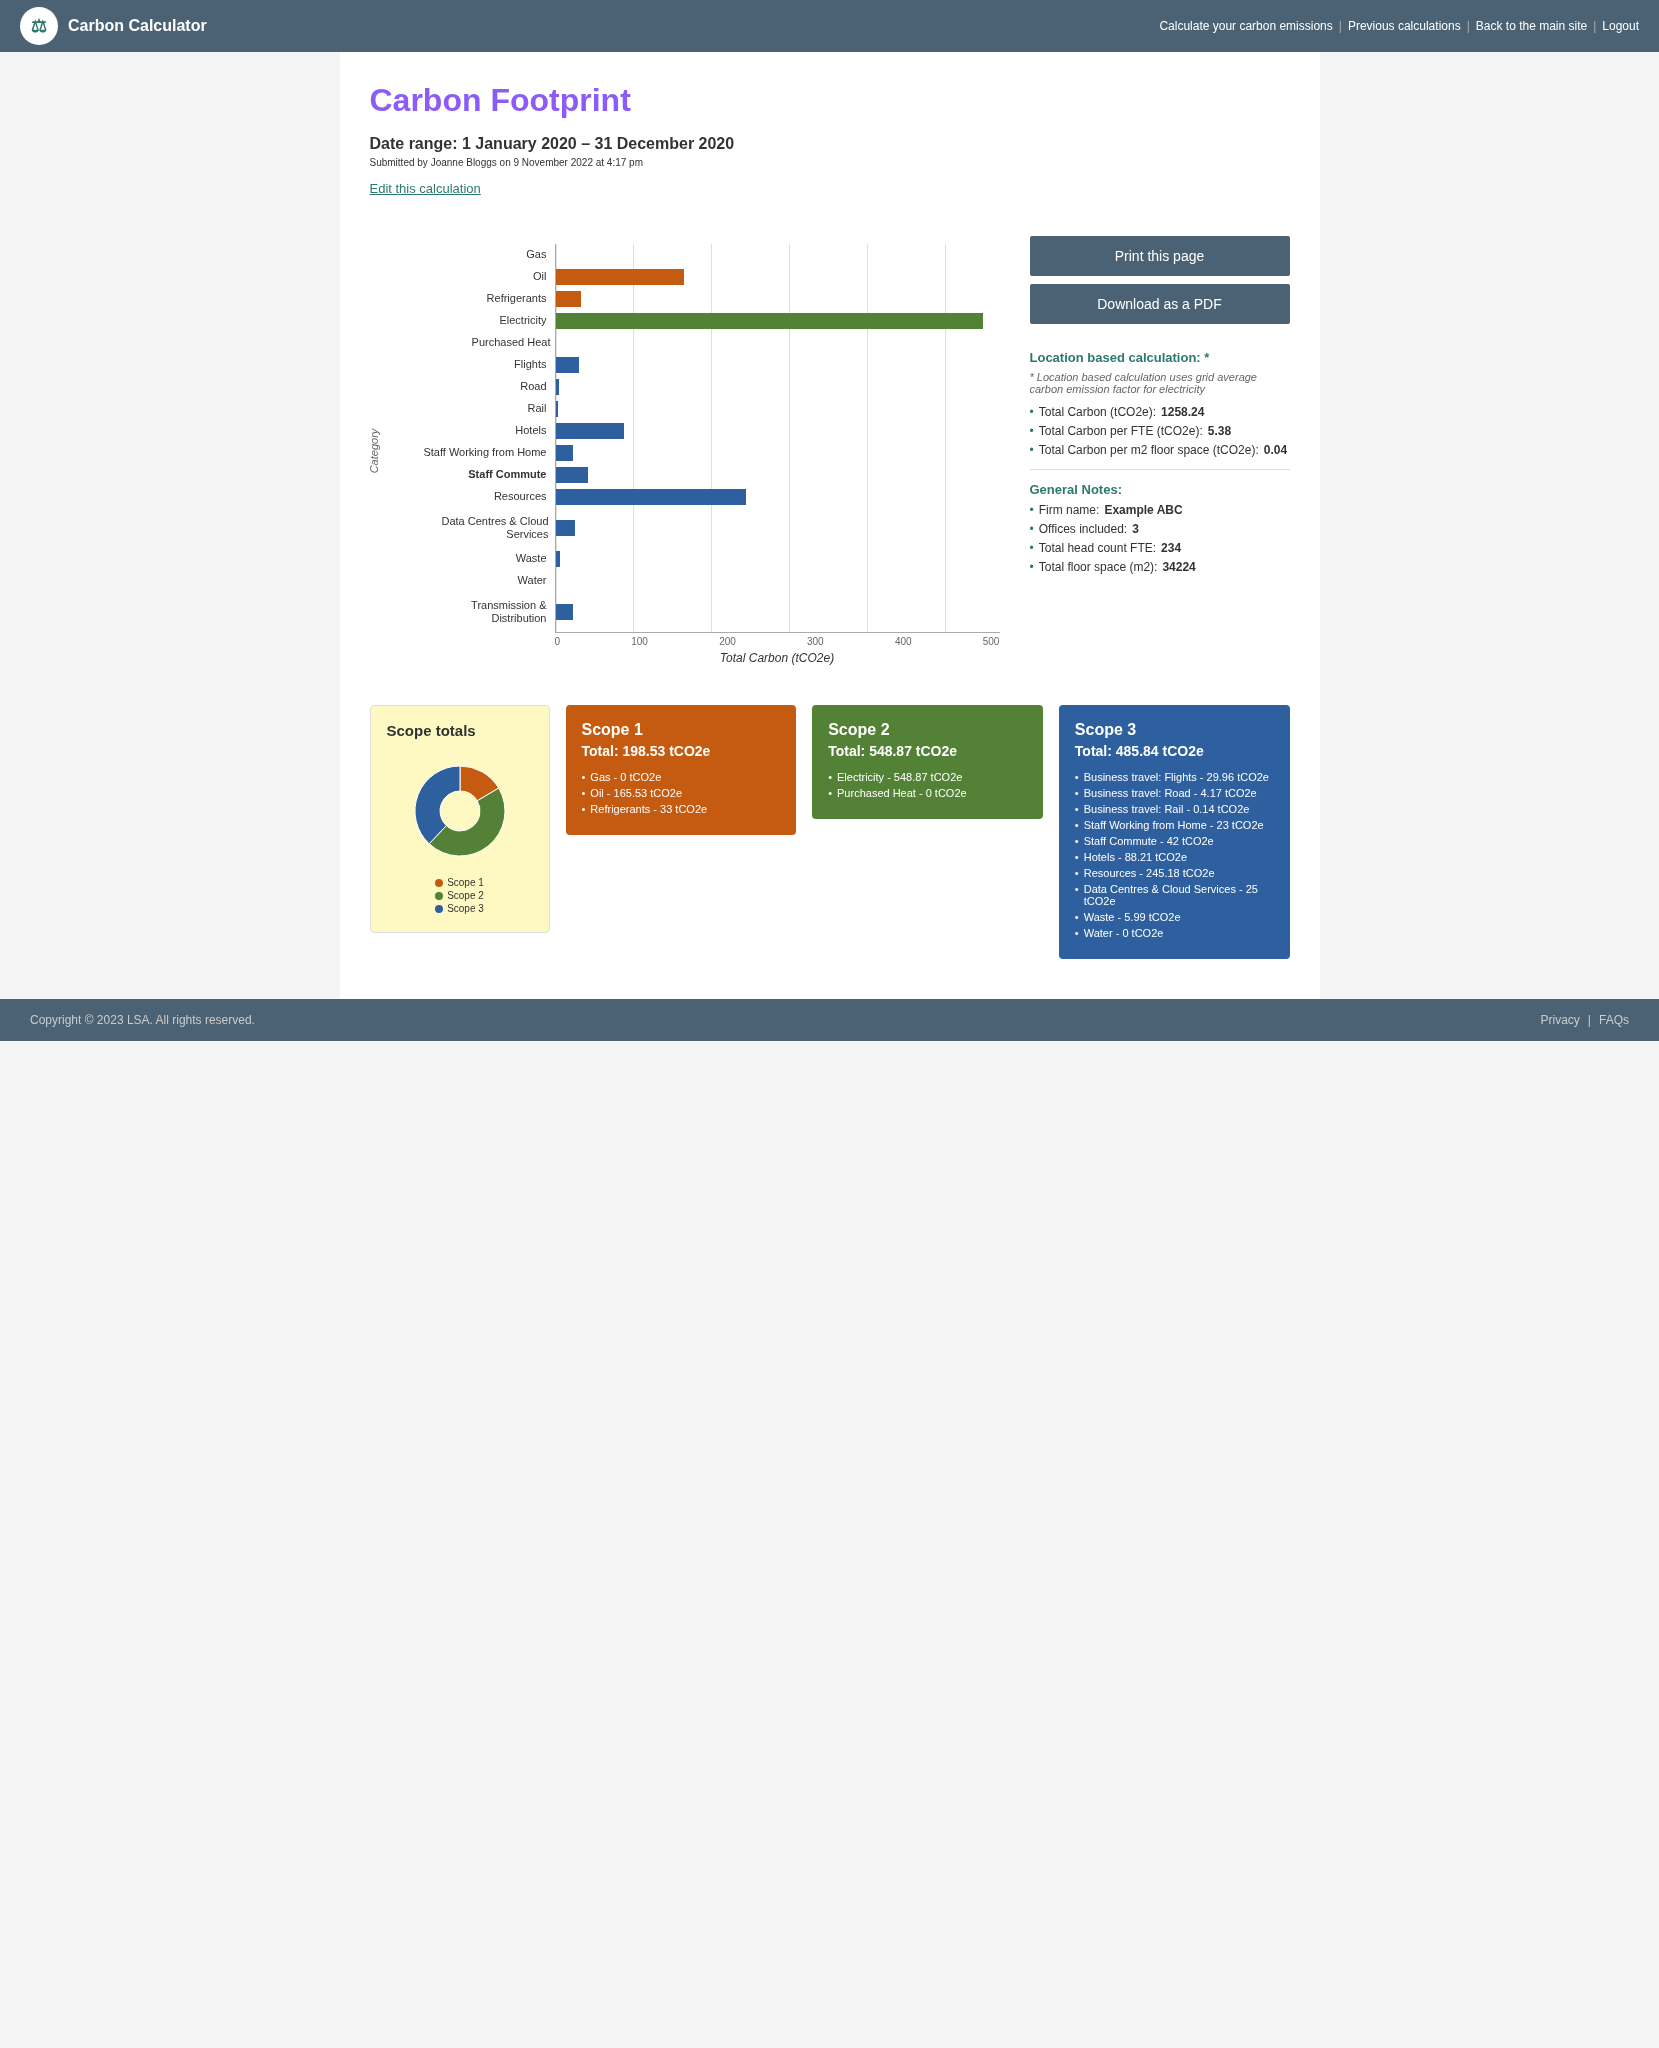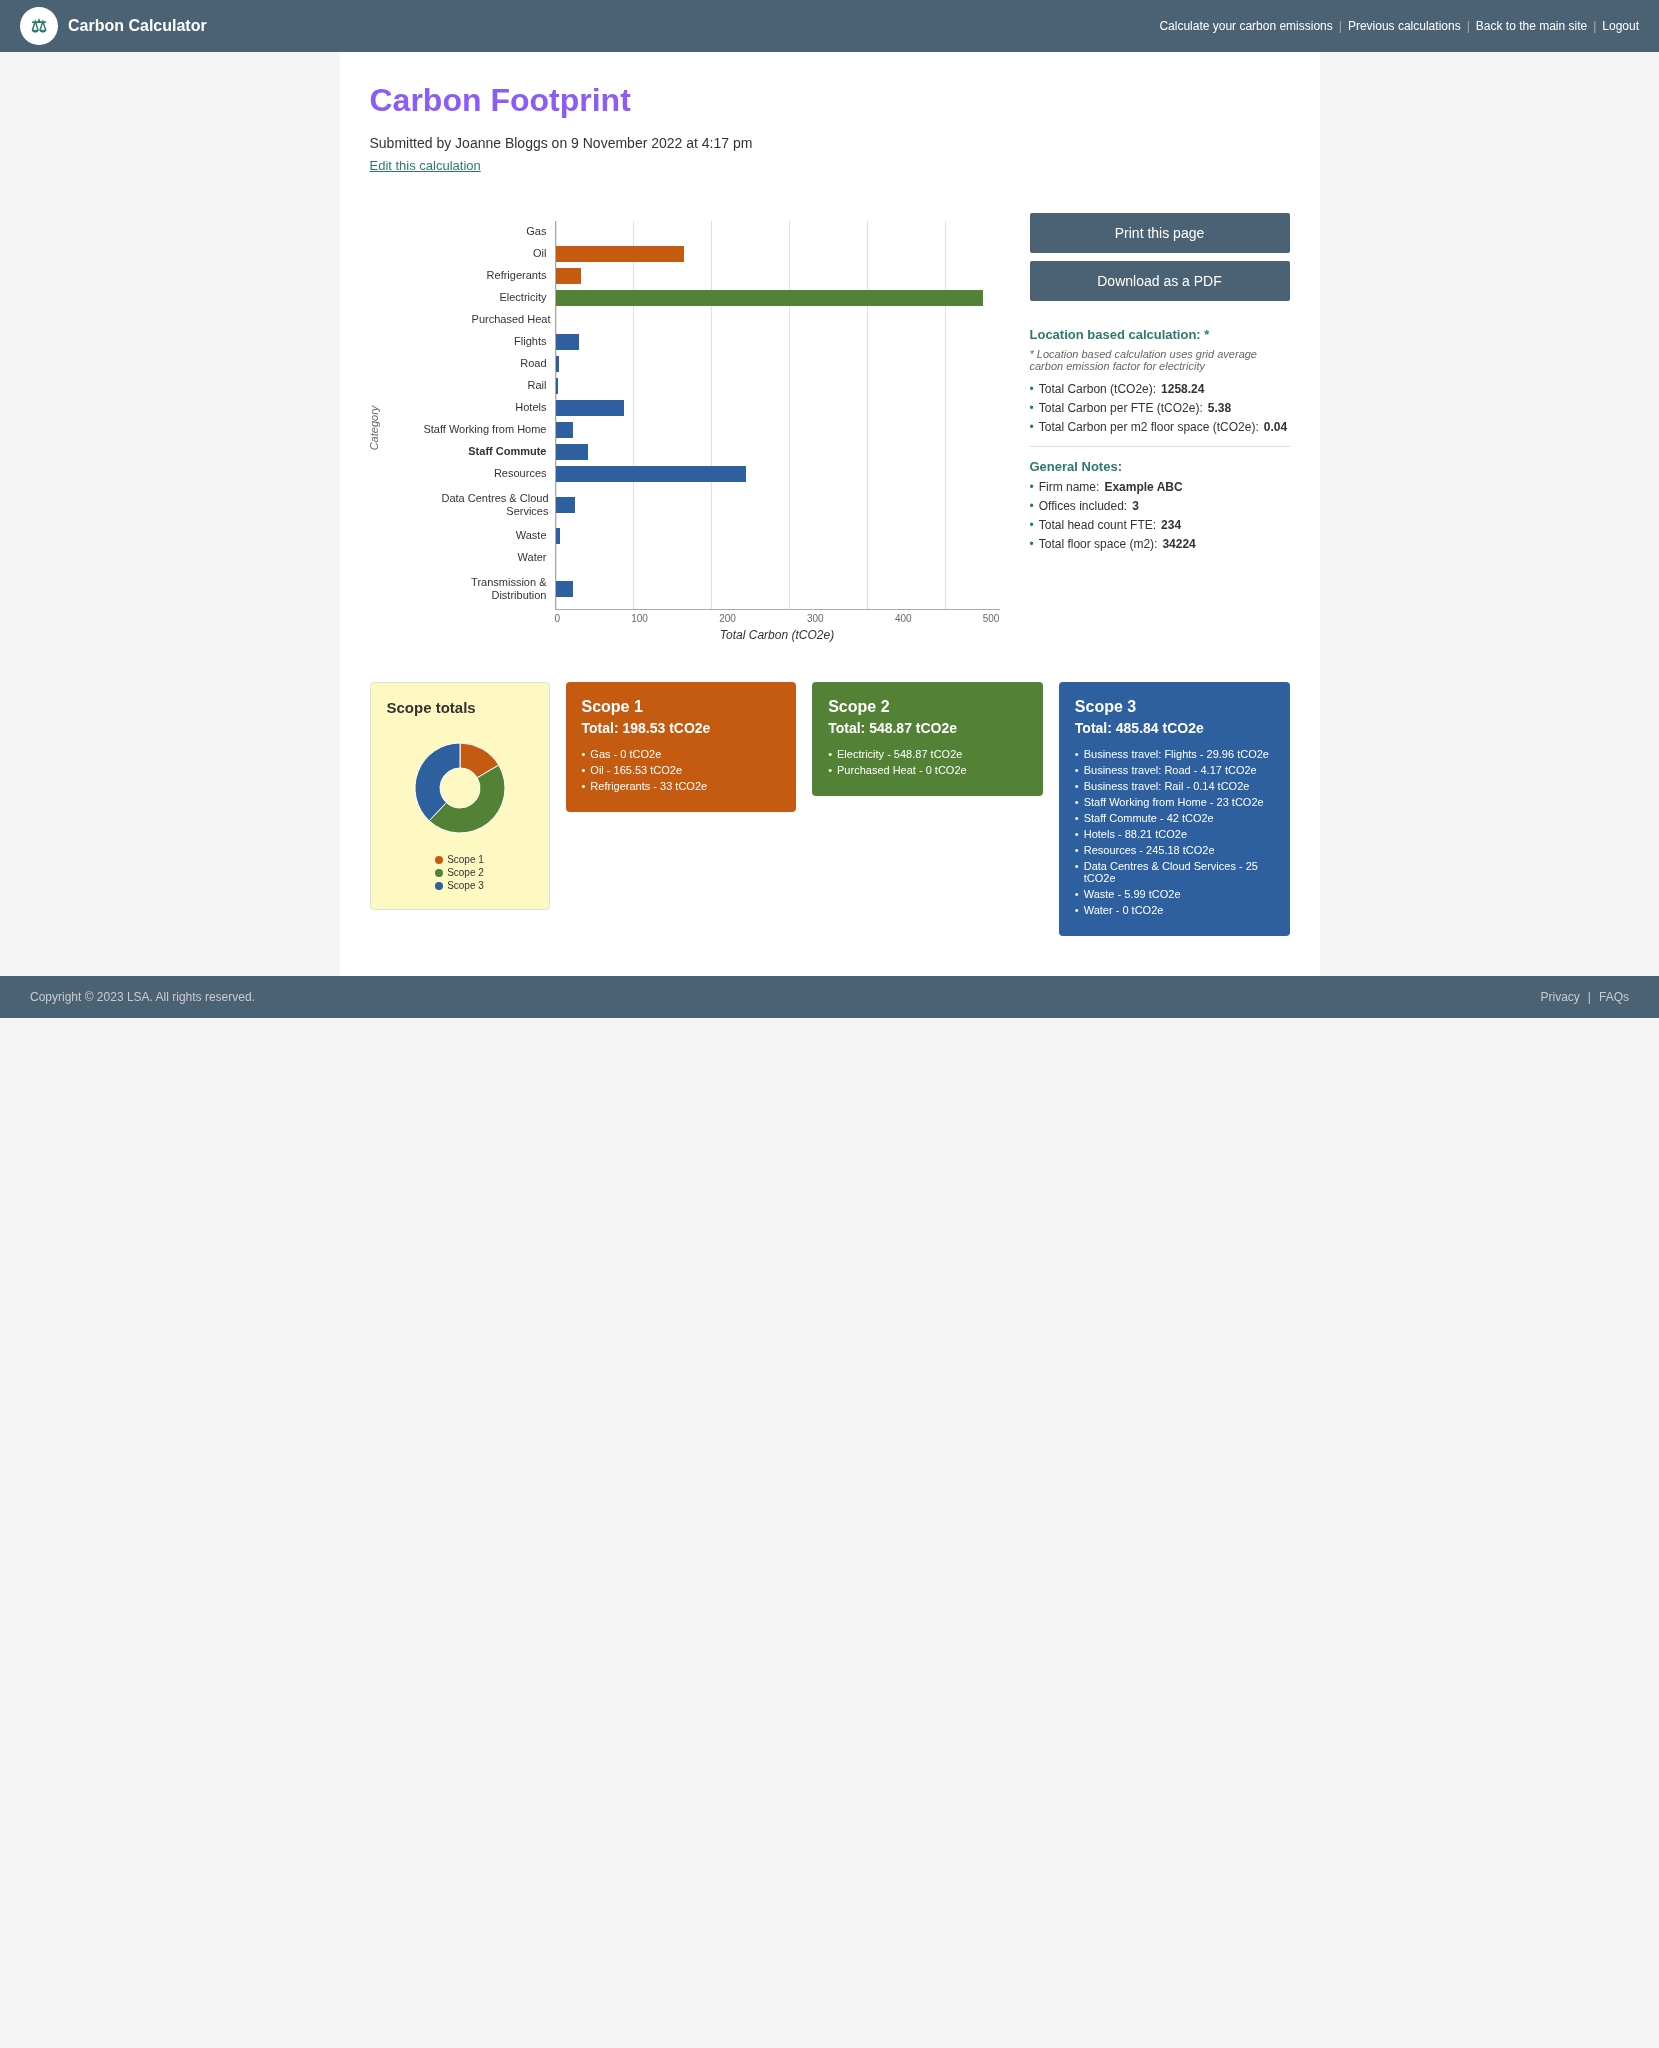--- a/index.html
+++ b/index.html
@@ -31,21 +31,21 @@
     .header-title { font-size: 16px; font-weight: bold; }
     .header-nav { font-size: 12px; display: flex; gap: 6px; align-items: center; }
     .header-nav a { color: white; text-decoration: none; }
     .header-nav .sep { color: #aaa; }
 
     
     .main { background: white; max-width: 980px; margin: 0 auto; padding: 30px 30px 40px; }
 
     .page-title { font-size: 32px; font-weight: bold; color: #8b5cf6; margin-bottom: 16px; }
     .date-range { font-size: 16px; font-weight: bold; margin-bottom: 4px; }
-    .submitted-by { font-size: 14px; margin-bottom: 6px; }
+    .submitted-by { font-size: 10px; margin-bottom: 12px; }
     .edit-link { color: #2c7a6b; font-size: 13px; text-decoration: underline; cursor: pointer; margin-bottom: 20px; display: inline-block; }
 
     
     .chart-section {
       display: flex;
       gap: 30px;
       margin-top: 20px;
       margin-bottom: 40px;
     }
 
@@ -250,20 +250,21 @@
     <span class="sep">|</span>
     <a href="#">Back to the main site</a>
     <span class="sep">|</span>
     <a href="#">Logout</a>
   </div>
 </div>
 
 <div class="main">
 
   <h1 class="page-title">Carbon Footprint</h1>
+  <p class="date-range">Date range: 1 January 2020 – 31 December 2020</p>
   <p class="submitted-by">Submitted by Joanne Bloggs on 9 November 2022 at 4:17 pm</p>
   <a class="edit-link" href="#">Edit this calculation</a>
 
   
   <div class="chart-section">
 
     <div class="chart-container">
       <div style="position:relative; padding-left:20px;">
         <span class="y-axis-label">Category</span>
 

